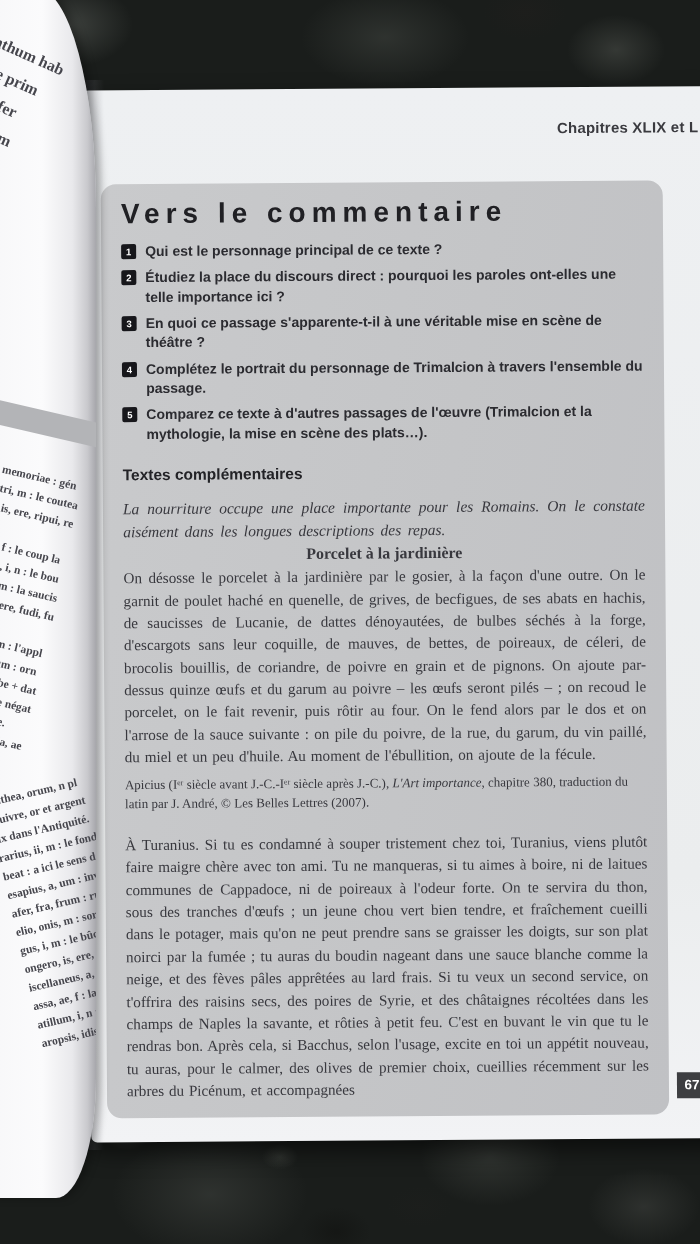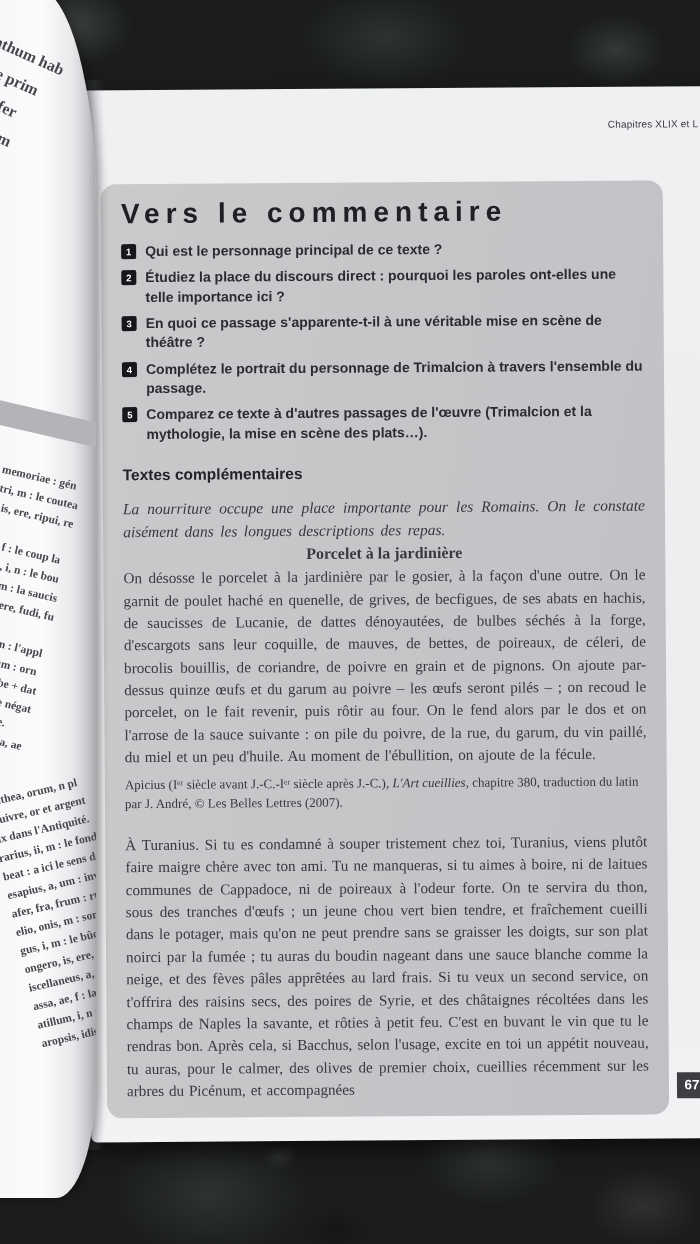--- a/index.html
+++ b/index.html
@@ -23,21 +23,21 @@
   }
   .page{
     position:absolute;left:84px;top:86px;width:640px;height:1052px;z-index:1;
     background:linear-gradient(180deg,#eef0f2 0%,#ebedee 75%,#f2f3f5 100%);
     transform:rotate(-0.4deg);transform-origin:top right;
     border-radius:4px 14px 6px 6px;
     box-shadow:0 10px 22px rgba(0,0,0,.55);
   }
   .chapter-header{
     position:absolute;top:32px;right:26px;
-    font-weight:400;font-size:10px;color:#3a3a3f;letter-spacing:.2px;
+    font-weight:700;font-size:15px;color:#3a3a3f;letter-spacing:.2px;
   }
   .panel{
     position:absolute;left:16px;top:94px;width:522px;
     padding:10px 20px 16px 20px;border-radius:15px;
     background:linear-gradient(100deg,#c9cacc 0%,#c4c5c7 55%,#c0c1c4 100%);
   }
   .panel h1{
     margin:4px 0 12px 0;font-size:28px;font-weight:700;letter-spacing:6px;
     color:#202024;font-family:"Liberation Sans",sans-serif;
   }
@@ -119,21 +119,21 @@
     </ul>
 
     <h2 class="subhead">Textes complémentaires</h2>
 
     <p class="serif intro">La nourriture occupe une place importante pour les Romains. On le constate aisément dans les longues descriptions des repas.</p>
 
     <h3 class="serif recipe-title">Porcelet à la jardinière</h3>
 
     <p class="serif bodytext">On désosse le porcelet à la jardinière par le gosier, à la façon d'une outre. On le garnit de poulet haché en quenelle, de grives, de becfigues, de ses abats en hachis, de saucisses de Lucanie, de dattes dénoyautées, de bulbes séchés à la forge, d'escargots sans leur coquille, de mauves, de bettes, de poireaux, de céleri, de brocolis bouillis, de coriandre, de poivre en grain et de pignons. On ajoute par-dessus quinze œufs et du garum au poivre – les œufs seront pilés – ; on recoud le porcelet, on le fait revenir, puis rôtir au four. On le fend alors par le dos et on l'arrose de la sauce suivante : on pile du poivre, de la rue, du garum, du vin paillé, du miel et un peu d'huile. Au moment de l'ébullition, on ajoute de la fécule.</p>
 
-    <p class="serif citation"><span>Apicius (Iᵉʳ siècle avant J.-C.-Iᵉʳ siècle après J.-C.), </span><span class="work">L'Art cueillies</span><span>, chapitre 380, traduction du latin par J. André, © Les Belles Lettres (2007).</span></p>
+    <p class="serif citation"><span>Apicius (Iᵉʳ siècle avant J.-C.-Iᵉʳ siècle après J.-C.), </span><span class="work">L'Art importance</span><span>, chapitre 380, traduction du latin par J. André, © Les Belles Lettres (2007).</span></p>
 
     <p class="serif bodytext second">À Turanius. Si tu es condamné à souper tristement chez toi, Turanius, viens plutôt faire maigre chère avec ton ami. Tu ne manqueras, si tu aimes à boire, ni de laitues communes de Cappadoce, ni de poireaux à l'odeur forte. On te servira du thon, sous des tranches d'œufs ; un jeune chou vert bien tendre, et fraîchement cueilli dans le potager, mais qu'on ne peut prendre sans se graisser les doigts, sur son plat noirci par la fumée ; tu auras du boudin nageant dans une sauce blanche comme la neige, et des fèves pâles apprêtées au lard frais. Si tu veux un second service, on t'offrira des raisins secs, des poires de Syrie, et des châtaignes récoltées dans les champs de Naples la savante, et rôties à petit feu. C'est en buvant le vin que tu le rendras bon. Après cela, si Bacchus, selon l'usage, excite en toi un appétit nouveau, tu auras, pour le calmer, des olives de premier choix, cueillies récemment sur les arbres du Picénum, et accompagnées</p>
 
   </div>
 
   <div class="page-num">67</div>
 
 </div>
 
 <div class="crease"></div>

